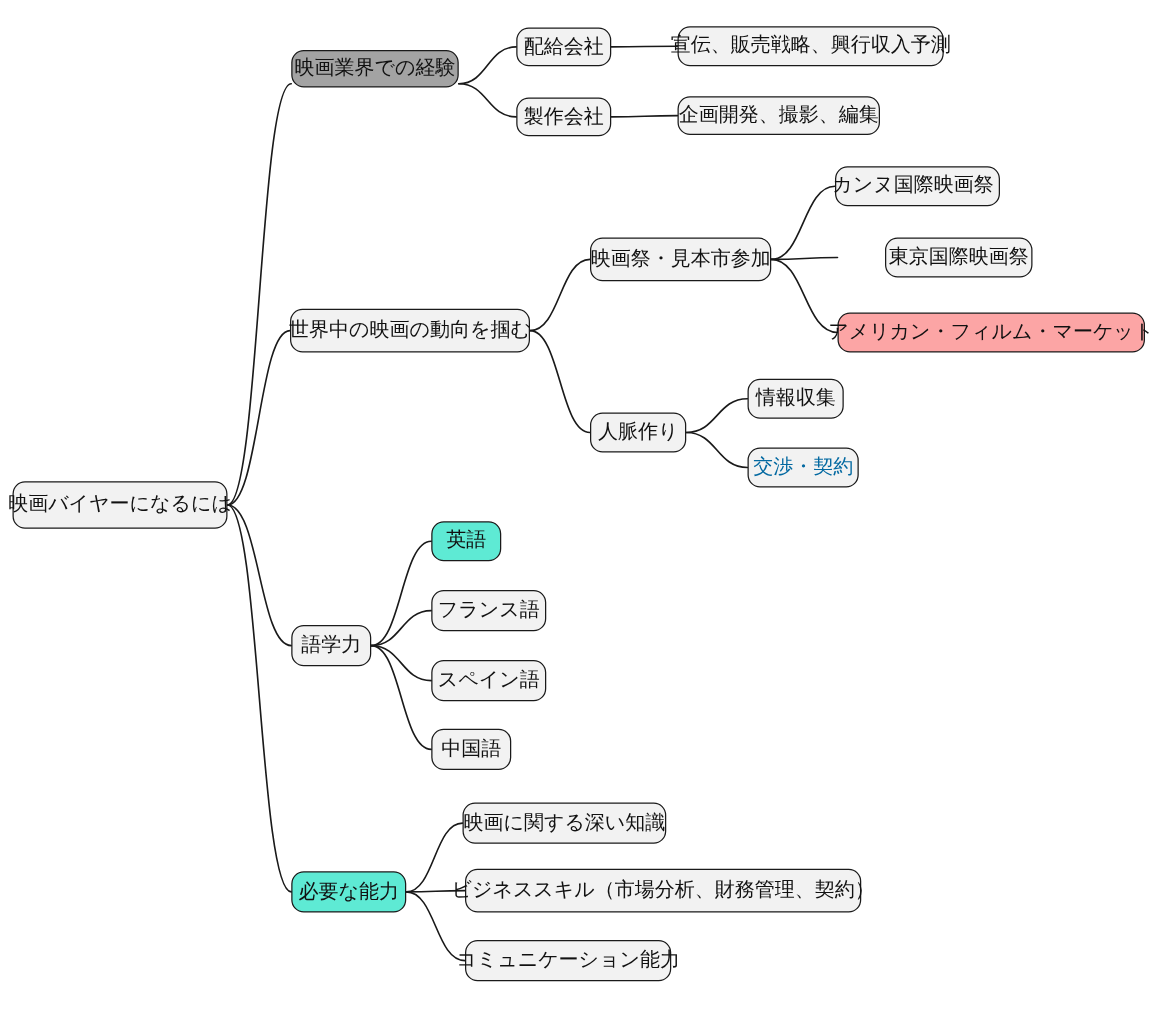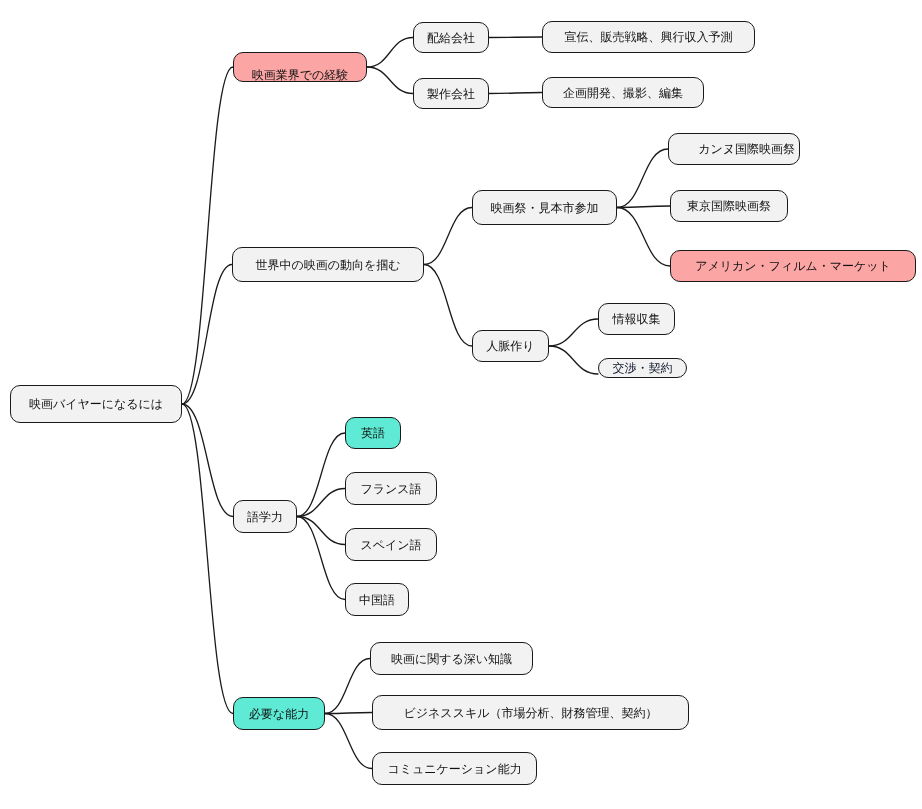--- a/index.html
+++ b/index.html
@@ -29,21 +29,21 @@
   }
   .node {
     position: absolute;
     box-sizing: border-box;
     display: flex;
     align-items: center;
     justify-content: center;
     border-radius: 10px;
     border: 1.4px solid #1a1a1a;
     background: #f2f2f2;
-    font-size: 12px;
+    font-size: 16px;
     line-height: 1;
     color: #111111;
     white-space: nowrap;
     padding: 0 4px;
   }
 </style>
 </head>
 <body>
 
 <div class="canvas">
@@ -68,21 +68,21 @@
       <path d="M 297 516.5 C 321 516.5, 321 599.5, 345 599.5" stroke="#1a1a1a"></path>
       <path d="M 182 404 C 207.5 404, 207.5 713.5, 233 713.5" stroke="#1a1a1a"></path>
       <path d="M 325 713.5 C 347.5 713.5, 347.5 658.5, 370 658.5" stroke="#1a1a1a"></path>
       <path d="M 325 713.5 C 348.5 713.5, 348.5 712.5, 372 712.5" stroke="#1a1a1a"></path>
       <path d="M 325 713.5 C 348.5 713.5, 348.5 768.5, 372 768.5" stroke="#1a1a1a"></path>
     </svg>
   <div id="node-layer">
       <div class="node" style="left: 10px; top: 385px; width: 172px; height: 38px; background: rgb(242, 242, 242); border-color: rgb(26, 26, 26); color: rgb(17, 17, 17);">
         <span>映画バイヤーになるには</span>
       </div>
-      <div class="node" style="left: 233px; top: 52px; width: 134px; height: 30px; background: #fca5a5; border-color: rgb(26, 26, 26); color: rgb(17, 17, 17); align-items: flex-end;">
+      <div class="node" style="left: 233px; top: 40px; width: 134px; height: 30px; background: #a3a3a3; border-color: rgb(26, 26, 26); color: rgb(17, 17, 17);">
         <span>映画業界での経験</span>
       </div>
       <div class="node" style="left: 413px; top: 22px; width: 76px; height: 31px; background: rgb(242, 242, 242); border-color: rgb(26, 26, 26); color: rgb(17, 17, 17);">
         <span>配給会社</span>
       </div>
       <div class="node" style="left: 542px; top: 21px; width: 213px; height: 32px; background: rgb(242, 242, 242); border-color: rgb(26, 26, 26); color: rgb(17, 17, 17);">
         <span>宣伝、販売戦略、興行収入予測</span>
       </div>
       <div class="node" style="left: 413px; top: 78px; width: 76px; height: 31px; background: rgb(242, 242, 242); border-color: rgb(26, 26, 26); color: rgb(17, 17, 17);">
         <span>製作会社</span>
@@ -92,33 +92,33 @@
       </div>
       <div class="node" style="left: 232px; top: 247px; width: 192px; height: 35px; background: rgb(242, 242, 242); border-color: rgb(26, 26, 26); color: rgb(17, 17, 17); border-radius: 10px;">
         <span>世界中の映画の動向を掴む</span>
       </div>
       <div class="node" style="left: 472px; top: 190px; width: 145px; height: 35px; background: rgb(242, 242, 242); border-color: rgb(26, 26, 26); color: rgb(17, 17, 17);">
         <span>映画祭・見本市参加</span>
       </div>
       <div class="node" style="left: 668px; top: 133px; width: 132px; height: 32px; background: rgb(242, 242, 242); border-color: rgb(26, 26, 26); color: rgb(17, 17, 17); justify-content: flex-end;">
         <span>カンヌ国際映画祭</span>
       </div>
-      <div class="node" style="left: 670px; top: 190px; width: 118px; height: 32px; background: rgb(242, 242, 242); border-color: rgb(26, 26, 26); color: rgb(17, 17, 17);">
+      <div class="node" style="left: 708px; top: 190px; width: 118px; height: 32px; background: rgb(242, 242, 242); border-color: rgb(26, 26, 26); color: rgb(17, 17, 17);">
         <span>東京国際映画祭</span>
       </div>
       <div class="node" style="left: 670px; top: 250px; width: 246px; height: 32px; background: #fca5a5; border-color: rgb(26, 26, 26); color: rgb(17, 17, 17);">
         <span>アメリカン・フィルム・マーケット</span>
       </div>
       <div class="node" style="left: 472px; top: 330px; width: 77px; height: 32px; background: rgb(242, 242, 242); border-color: rgb(26, 26, 26); color: rgb(17, 17, 17);">
         <span>人脈作り</span>
       </div>
       <div class="node" style="left: 598px; top: 303px; width: 77px; height: 32px; background: rgb(242, 242, 242); border-color: rgb(26, 26, 26); color: rgb(17, 17, 17);">
         <span>情報収集</span>
       </div>
-      <div class="node" style="left: 598px; top: 358px; width: 89px; height: 20px; background: rgb(242, 242, 242); border-color: rgb(26, 26, 26); color: #0f172a;">
+      <div class="node" style="left: 598px; top: 358px; width: 89px; height: 32px; background: rgb(242, 242, 242); border-color: rgb(26, 26, 26); color: #0369a1;">
         <span>交渉・契約</span>
       </div>
       <div class="node" style="left: 233px; top: 500px; width: 64px; height: 33px; background: rgb(242, 242, 242); border-color: rgb(26, 26, 26); color: rgb(17, 17, 17);">
         <span>語学力</span>
       </div>
       <div class="node" style="left: 345px; top: 417px; width: 56px; height: 32px; background: #5eead4; border-color: rgb(26, 26, 26); color: rgb(17, 17, 17);">
         <span>英語</span>
       </div>
       <div class="node" style="left: 345px; top: 472px; width: 92px; height: 33px; background: rgb(242, 242, 242); border-color: rgb(26, 26, 26); color: rgb(17, 17, 17);">
         <span>フランス語</span>

